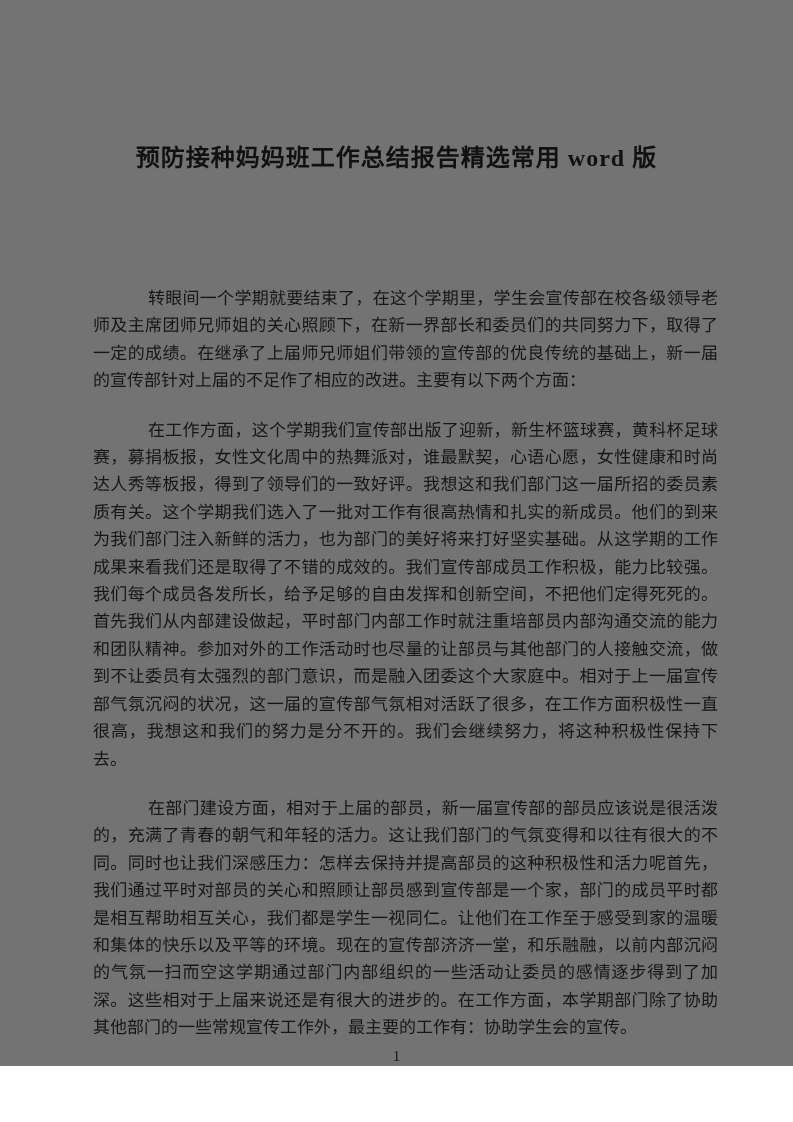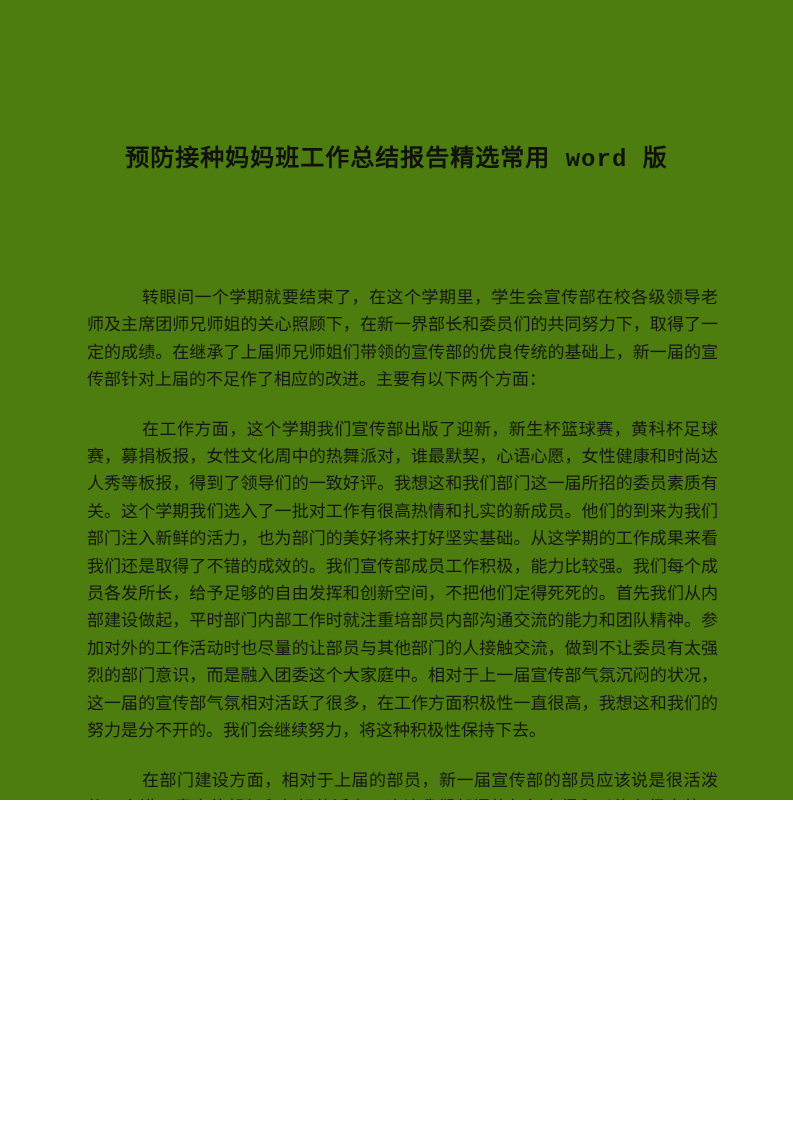--- a/index.html
+++ b/index.html
@@ -3,24 +3,24 @@
 <meta charset="utf-8">
 <style>
   html, body {
     margin: 0;
     padding: 0;
     background: #ffffff;
   }
   .page {
     position: relative;
     width: 793px;
-    height: 800px;
-    background: #4d7c0f;
+    height: 1066px;
+    background: #737373;
     color: #141414;
-    font-family: Liberation Mono, monospace;
+    font-family: Liberation Serif, serif;
     overflow: hidden;
   }
   .doc-title {
     position: absolute;
     top: 138px;
     left: 0;
     width: 100%;
     margin: 0;
     text-align: center;
     font-size: 24px;
@@ -33,21 +33,21 @@
     top: 285px;
     left: 84px;
     width: 634px;
     font-size: 17px;
     line-height: 27.4px;
     text-align: justify;
     text-justify: inter-ideograph;
     color: #161616;
   }
   .doc-body p {
-    margin: 0 0 22px 3px;
+    margin: 0 0 22px 9px;
     text-indent: 55px;
     word-break: break-all;
   }
   .page-footer {
     position: absolute;
     top: 1048px;
     left: 0;
     width: 100%;
     text-align: center;
     font-size: 15px;

